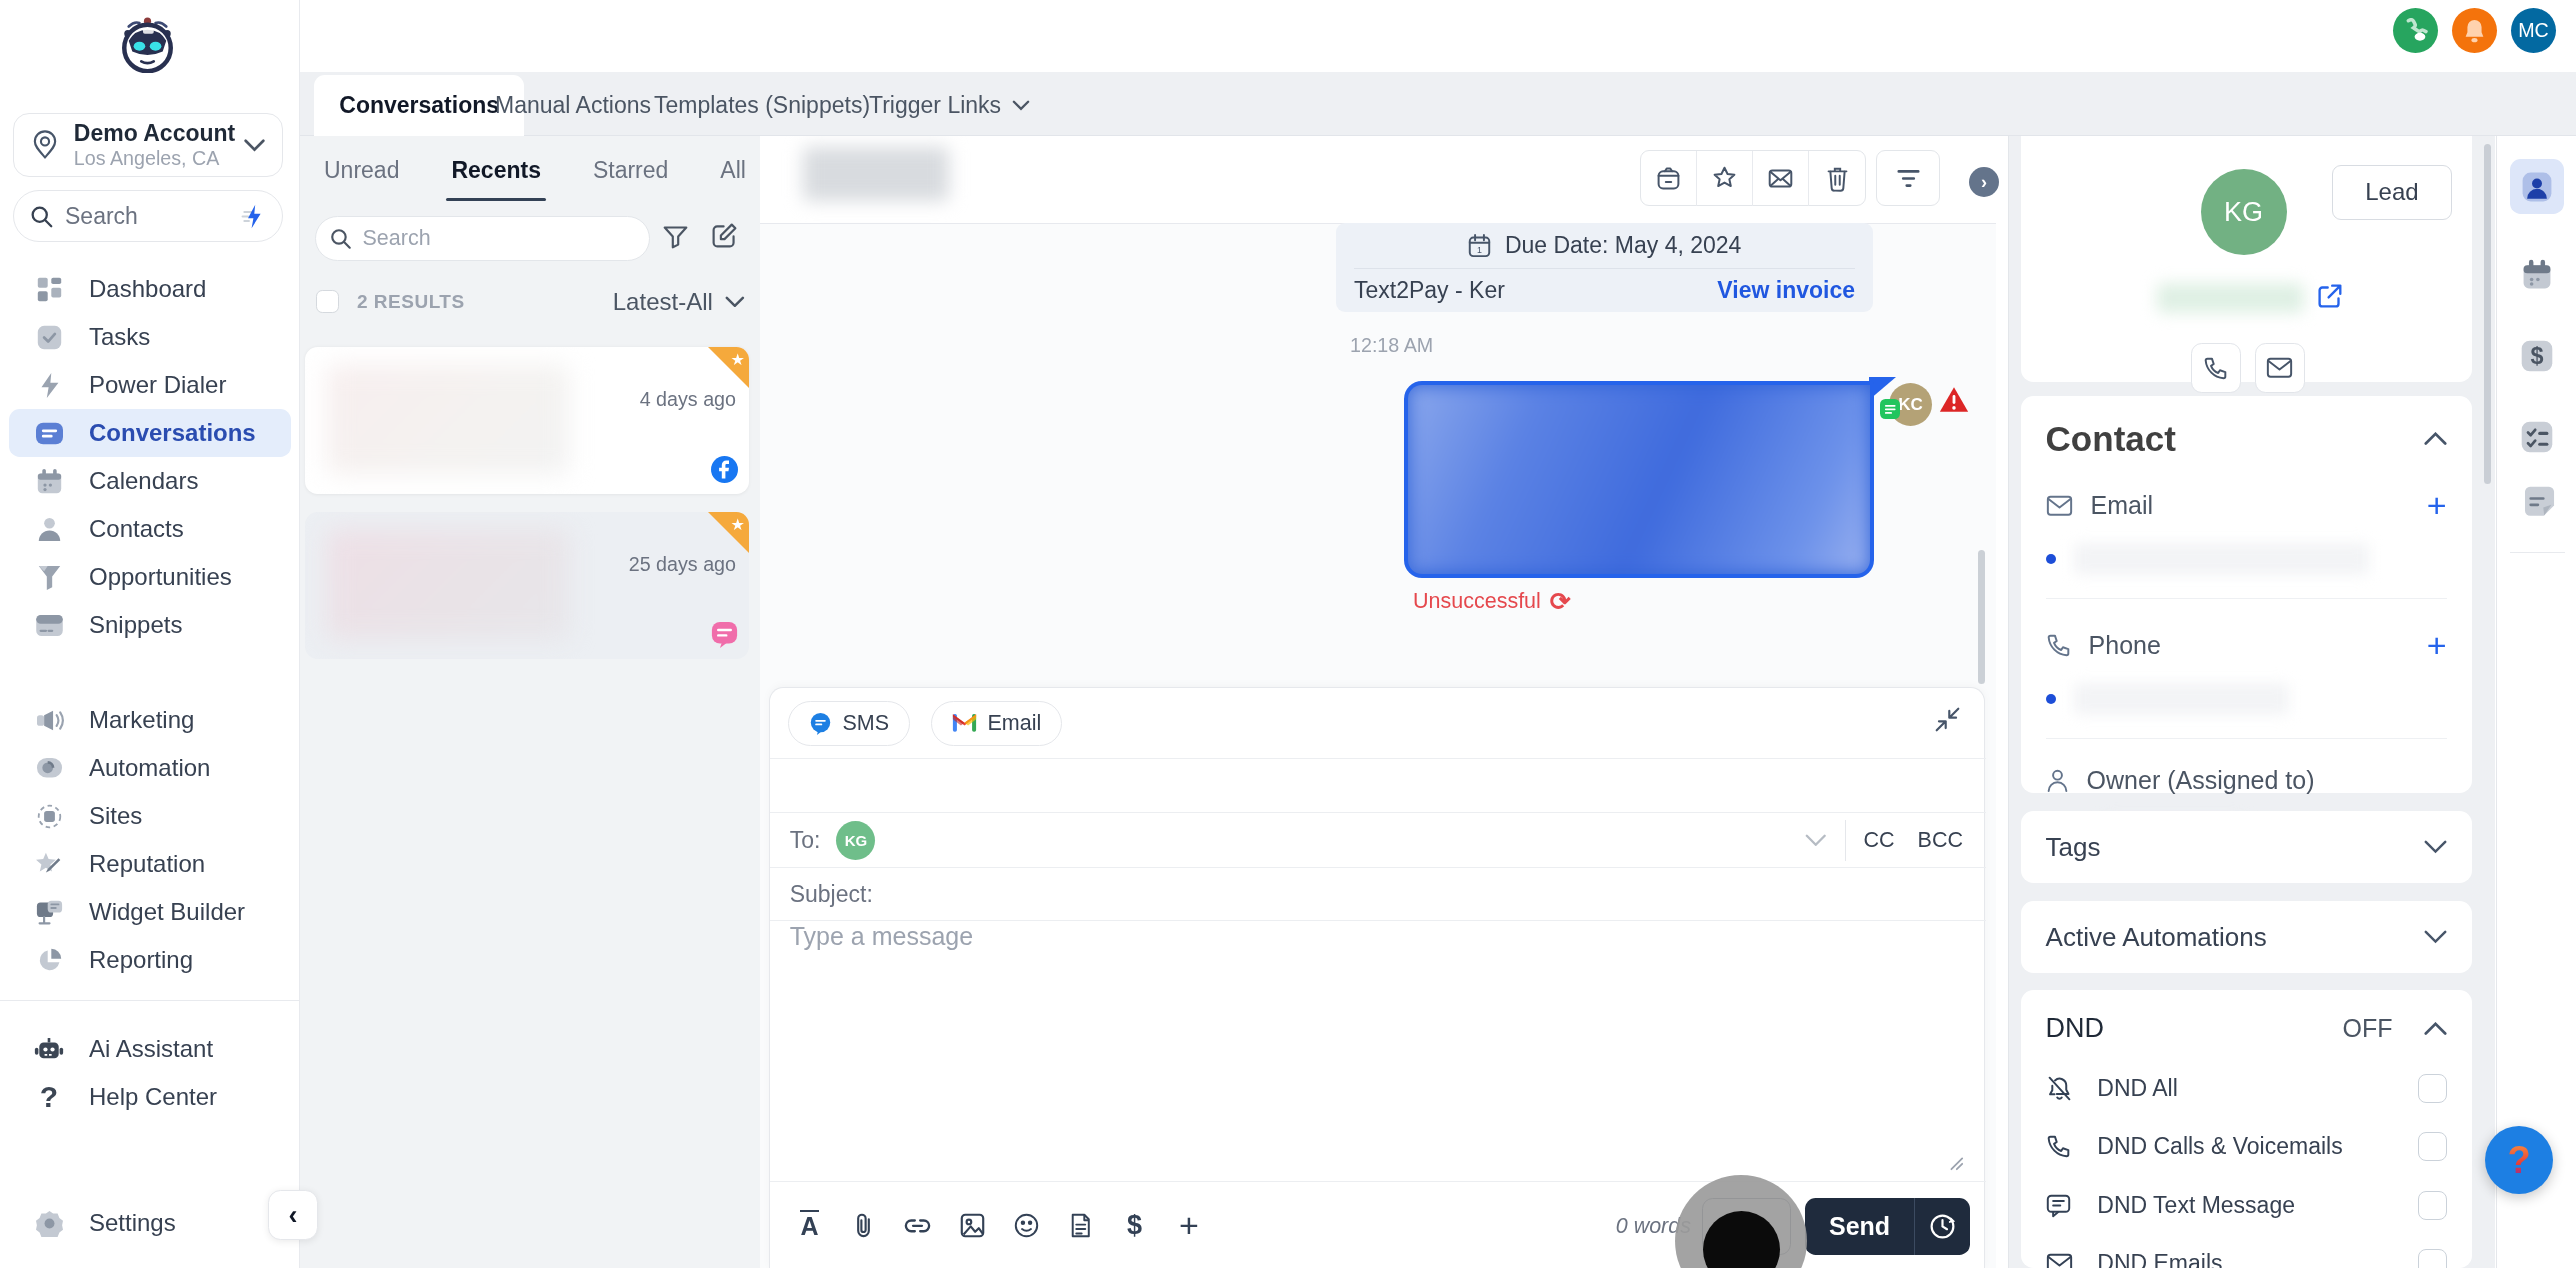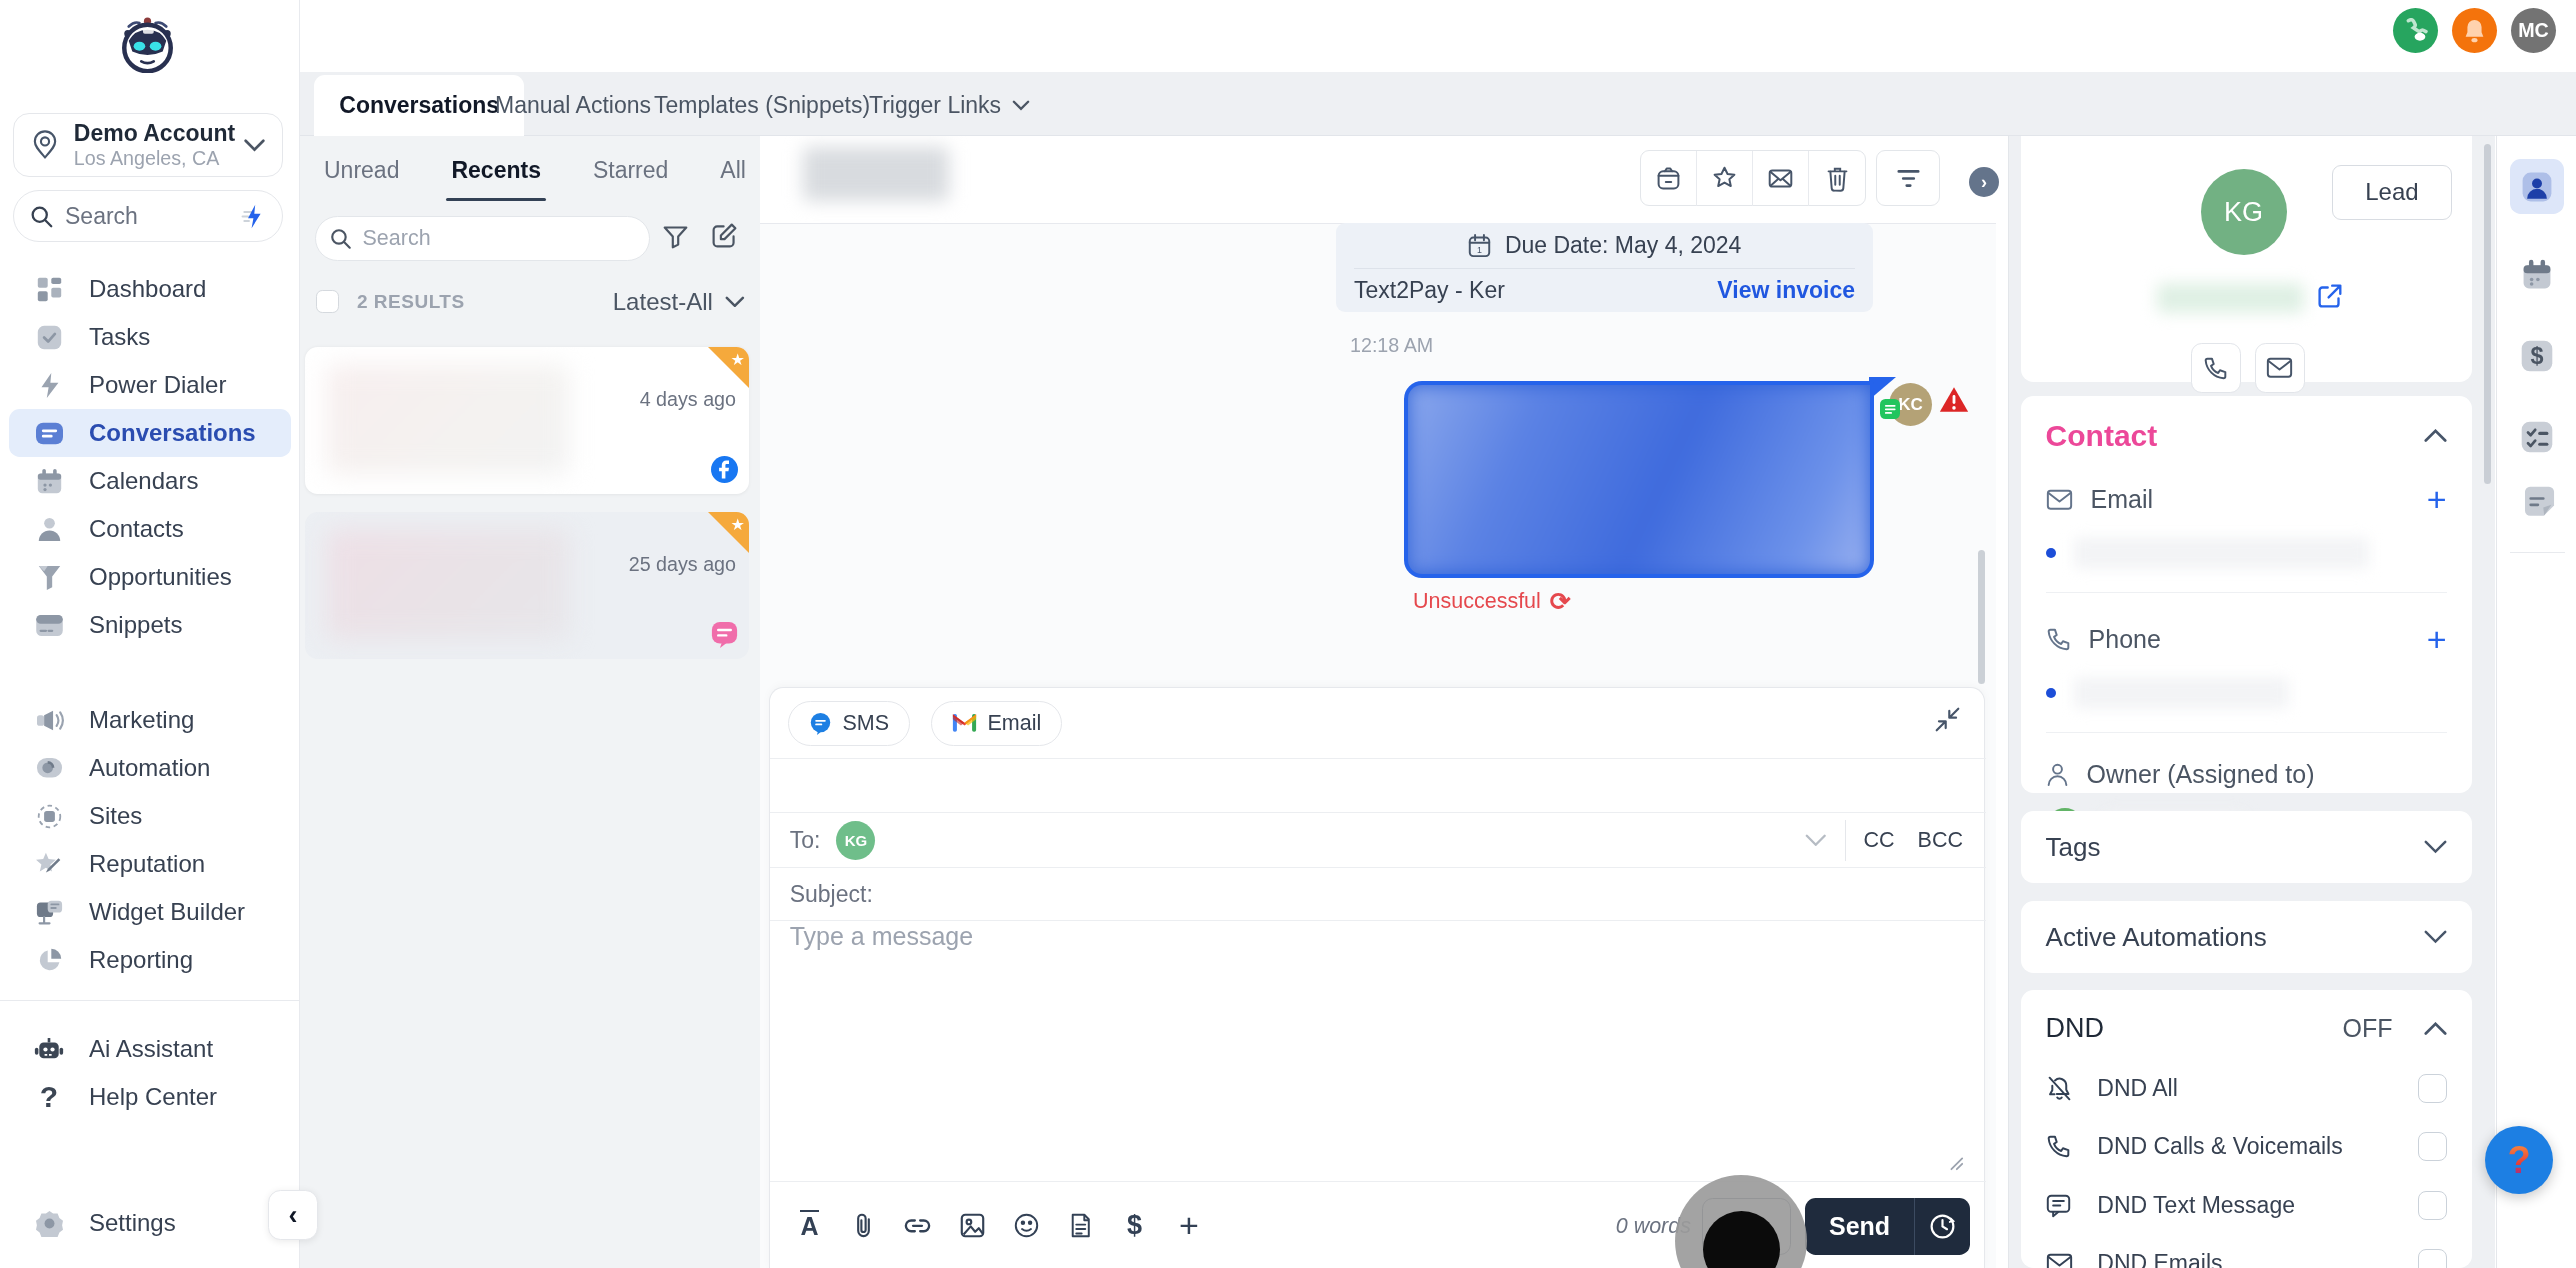--- a/index.html
+++ b/index.html
@@ -30,21 +30,21 @@
   .nav-item.active .nlabel { font-weight:600; color:#2a4cb0; }
   .side-div { position:absolute; left:0; top:1000px; width:299px; height:0.9px; background:#e8eaee; }
   .settings-row { position:absolute; left:9px; top:1199px; width:282px; }
   .collapse-btn { position:absolute; left:268px; top:1190px; width:50px; height:50px; background:#fff; border:0.9px solid #e5e7eb; border-radius:12.5px; box-shadow:0 1.8px 7.2px rgba(0,0,0,.08); z-index:9; display:flex; align-items:center; justify-content:center; font-size:27px; font-weight:700; color:#111827; cursor:pointer; }
 
   
   .topbar { position:absolute; left:300px; top:0; width:2276px; height:72px; background:#fff; }
   .tb-circ { position:absolute; top:8px; width:45px; height:45px; border-radius:50%; display:flex; align-items:center; justify-content:center; cursor:pointer; }
   .tb-phone { left:2093px; background:#27a55f; }
   .tb-bell  { left:2152px; background:#f4730c; }
-  .tb-user  { left:2211px; background:#737373; color:#fff; font-size:19.7px; font-weight:700; }
+  .tb-user  { left:2211px; background:#0369a1; color:#fff; font-size:19.7px; font-weight:400; }
 
   
   .tabband { position:absolute; left:300px; top:72px; width:2276px; height:64px; background:#eef0f3; border-bottom:0.9px solid #e2e5ea; z-index:4; }
   .tab { position:absolute; top:2.7px; height:61px; display:flex; align-items:center; padding:0 25px; font-size:23px; color:#4b5563; cursor:pointer; }
   .tab.active { background:#fff; border-radius:10.7px 10.7px 0 0; color:#111827; font-weight:700; }
   .tab .chev { margin-left:10.7px; }
 
   
   .listpanel { position:absolute; left:300px; top:135px; width:461px; height:1133px; background:#f1f3f5; }
   .subtabs { position:absolute; left:24px; top:21.5px; width:420px; display:flex; }
@@ -134,21 +134,21 @@
   .card { position:absolute; left:11.6px; width:451px; background:#fff; border-radius:12.5px; }
   .profile-card { top:0; height:247px; border-radius:0 0 12.5px 12.5px; }
   .lead-btn { position:absolute; right:19.7px; top:29.5px; width:120px; height:55px; background:#fff; border:0.9px solid #d8dce2; border-radius:9px; font-size:24px; color:#374151; display:flex; align-items:center; justify-content:center; cursor:pointer; }
   .kg-avatar { position:absolute; left:180px; top:34px; width:86px; height:86px; border-radius:50%; background:#72b183; color:#fff; font-size:27px; display:flex; align-items:center; justify-content:center; }
   .name-blur { position:absolute; left:136px; top:148px; width:147px; height:30px; background:#dff0e4; border-radius:5.4px; filter:blur(7.2px); }
   .ext-link { position:absolute; left:295px; top:148px; color:#2563eb; cursor:pointer; }
   .pf-btn { position:absolute; top:208px; width:50px; height:50px; border:0.9px solid #e2e5ea; border-radius:10.7px; background:#fff; display:flex; align-items:center; justify-content:center; color:#475569; cursor:pointer; }
   .pf-phone { left:170px; } .pf-mail { left:234px; }
 
   .contact-card { top:261px; height:397px; padding:23px 25px; }
-  .sec-title { font-size:30px; font-weight:700; color:#ec4899; }
+  .sec-title { font-size:35px; font-weight:700; color:#404040; }
   .sec-chev { position:absolute; right:25px; color:#475569; cursor:pointer; }
   .fld-row { display:flex; align-items:center; margin-top:32px; color:#4b5563; font-size:25px; }
   .fld-row .ficon { color:#64748b; margin-right:18px; display:flex; }
   .fld-plus { margin-left:auto; color:#2563eb; font-size:34px; font-weight:400; cursor:pointer; line-height:25px; }
   .val-row { display:flex; align-items:center; margin-top:23px; }
   .blue-dot { width:10.7px; height:10.7px; border-radius:50%; background:#1d4ed8; margin-right:18px; flex:none; }
   .val-blur { height:32px; border-radius:5.4px; background:#f3f4f6; filter:blur(6.3px); }
   .fld-div { height:0.9px; background:#eef0f3; margin-top:23px; }
   .owner-row { display:flex; align-items:center; margin-top:19.7px; }
   .cs-avatar { width:38px; height:38px; border-radius:50%; background:#62b467; color:#fff; font-size:14.3px; font-weight:600; display:flex; align-items:center; justify-content:center; margin-right:19.7px; }

